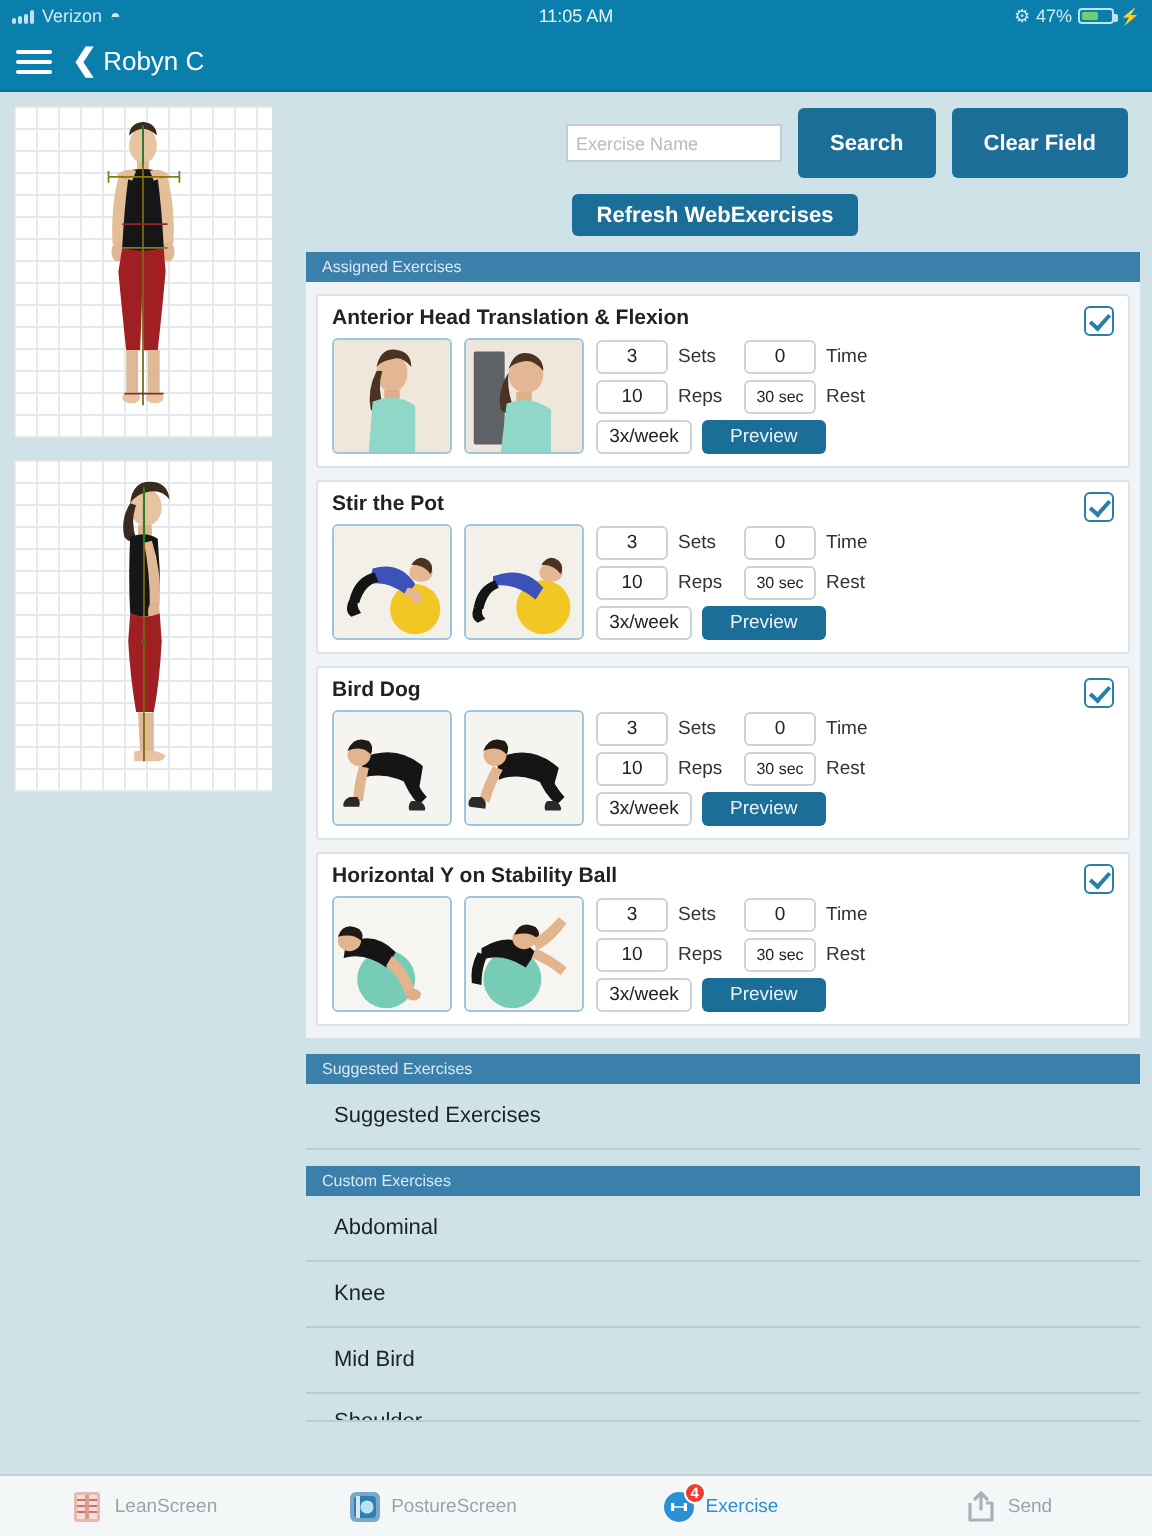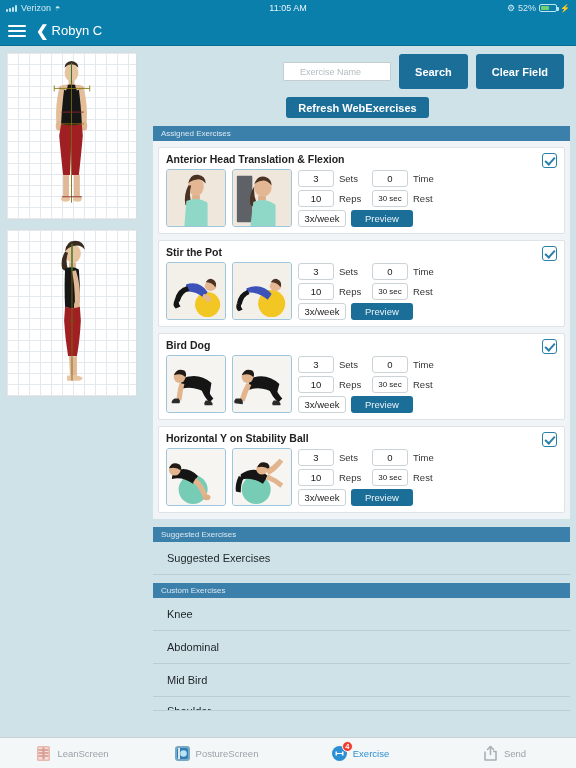--- a/index.html
+++ b/index.html
@@ -72,21 +72,21 @@
       linear-gradient(to bottom, #e3e9ec 1px, transparent 1px);
     background-size: 11px 11px;
   }
   .figure { position: absolute; left: 0; right: 0; top: 0; bottom: 0; }
 
   
   .main { flex: 1 1 auto; padding: 0 6px 0 0; overflow: hidden; position: relative; }
   .search-row { display: flex; justify-content: flex-end; align-items: center; gap: 8px; padding: 8px 6px 6px 0; }
   .search-input {
     width: 108px; height: 19px; border: 1px solid #c4ccd0; background: #fff;
-    font-size: 9px; color: #333; padding: 0 16px; border-radius: 1px;
+    font-size: 9px; color: #333; padding: 0 4px; border-radius: 1px;
     font-family: "Liberation Sans", sans-serif;
   }
   .search-input::placeholder { color: #b4bcc0; }
   .btn-blue {
     background: #1b6e97; color: #fff; border: none; border-radius: 3px;
     font-size: 11px; font-weight: bold; height: 35px; padding: 0 16px; cursor: pointer;
     font-family: "Liberation Sans", sans-serif;
   }
   .refresh-wrap { display: flex; justify-content: center; padding: 2px 0 8px 0; }
   .btn-refresh {
@@ -181,21 +181,21 @@
           <i></i>
           <i></i>
           <i></i>
         </span>
       <span>Verizon</span>
       <span class="wifi-ico">◓</span>
     </div>
     <div class="sb-center">11:05 AM</div>
     <div class="sb-right">
       <span class="bt-ico">⚙</span>
-      <span>52%</span>
+      <span>47%</span>
       <span class="batt">
           <span class="batt-fill"></span>
         </span>
       <span class="plug">⚡</span>
     </div>
   </div>
 
   <div class="navbar">
     <div class="hamburger">
         <span></span>
@@ -486,22 +486,22 @@
           </div>
         </div>
 
       <div class="section-head" style="margin-top:8px;">Suggested Exercises</div>
       <div id="suggested-list">
           <div class="list-row">Suggested Exercises</div>
         </div>
 
       <div class="section-head" style="margin-top:8px;text-align:right;">Custom Exercises</div>
       <div id="custom-list">
+          <div class="list-row">Abdominal</div>
           <div class="list-row">Knee</div>
-          <div class="list-row">Abdominal</div>
           <div class="list-row">Mid Bird</div>
           <div class="list-row clipped">Shoulder</div>
         </div>
 
     </div>
   </div>
 
   <div class="tabbar" id="tabbar">
       <div class="tab">
         <span class="tab-ico"><svg viewBox="0 0 17 17">

